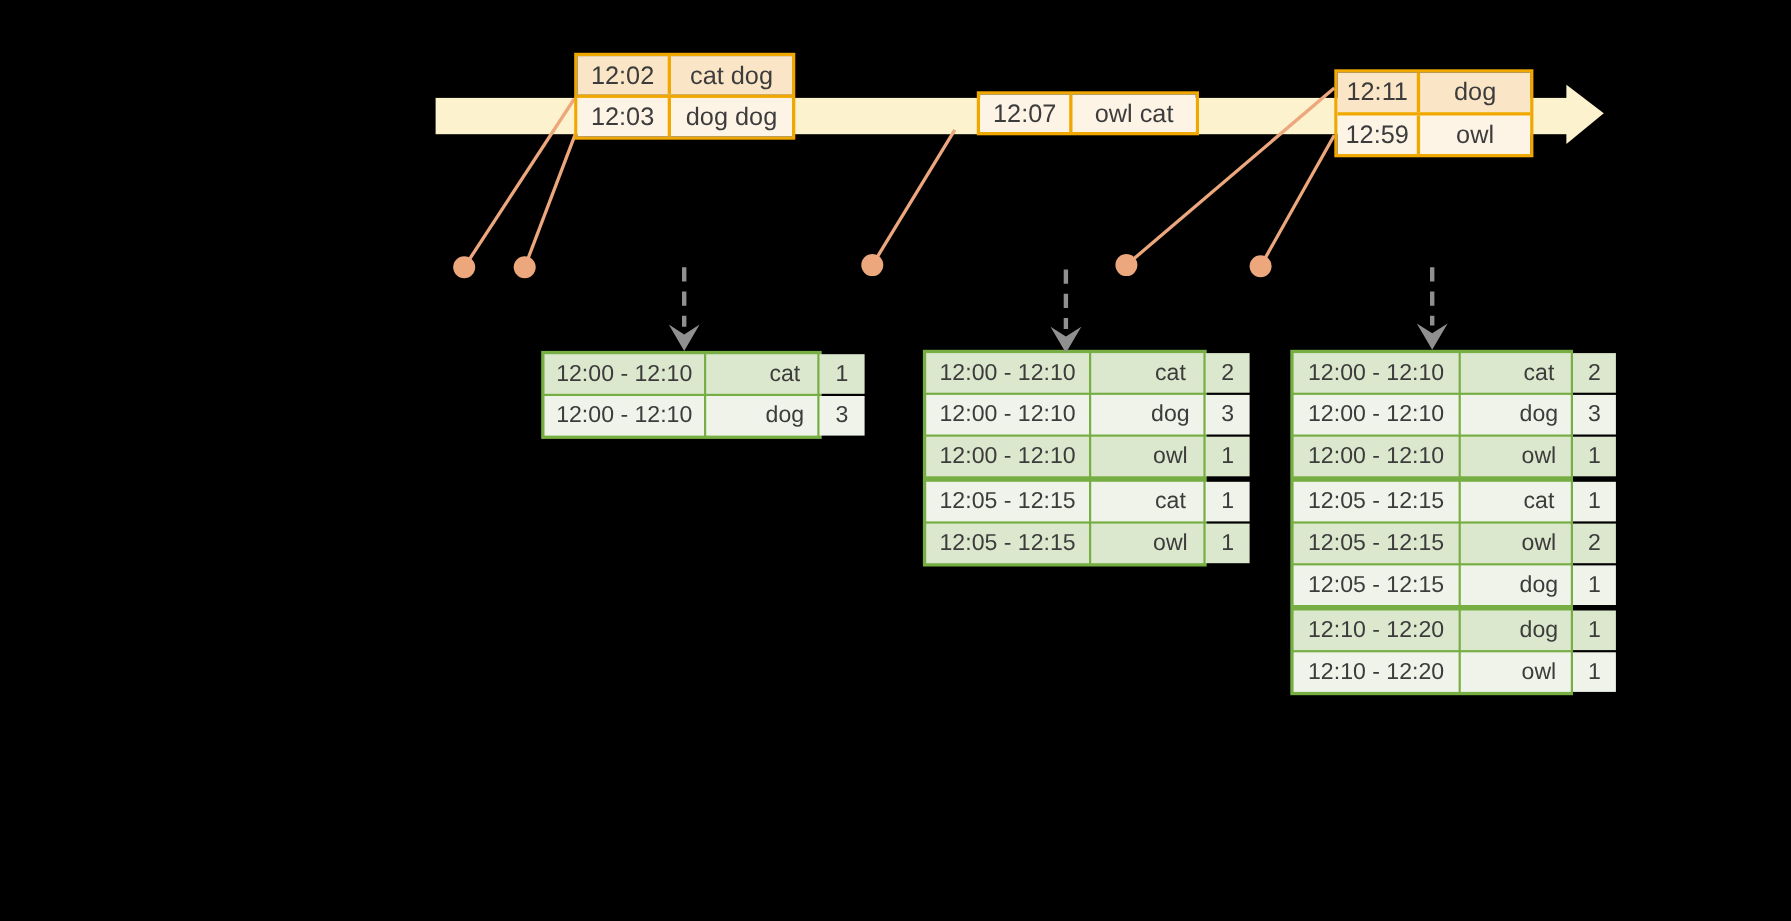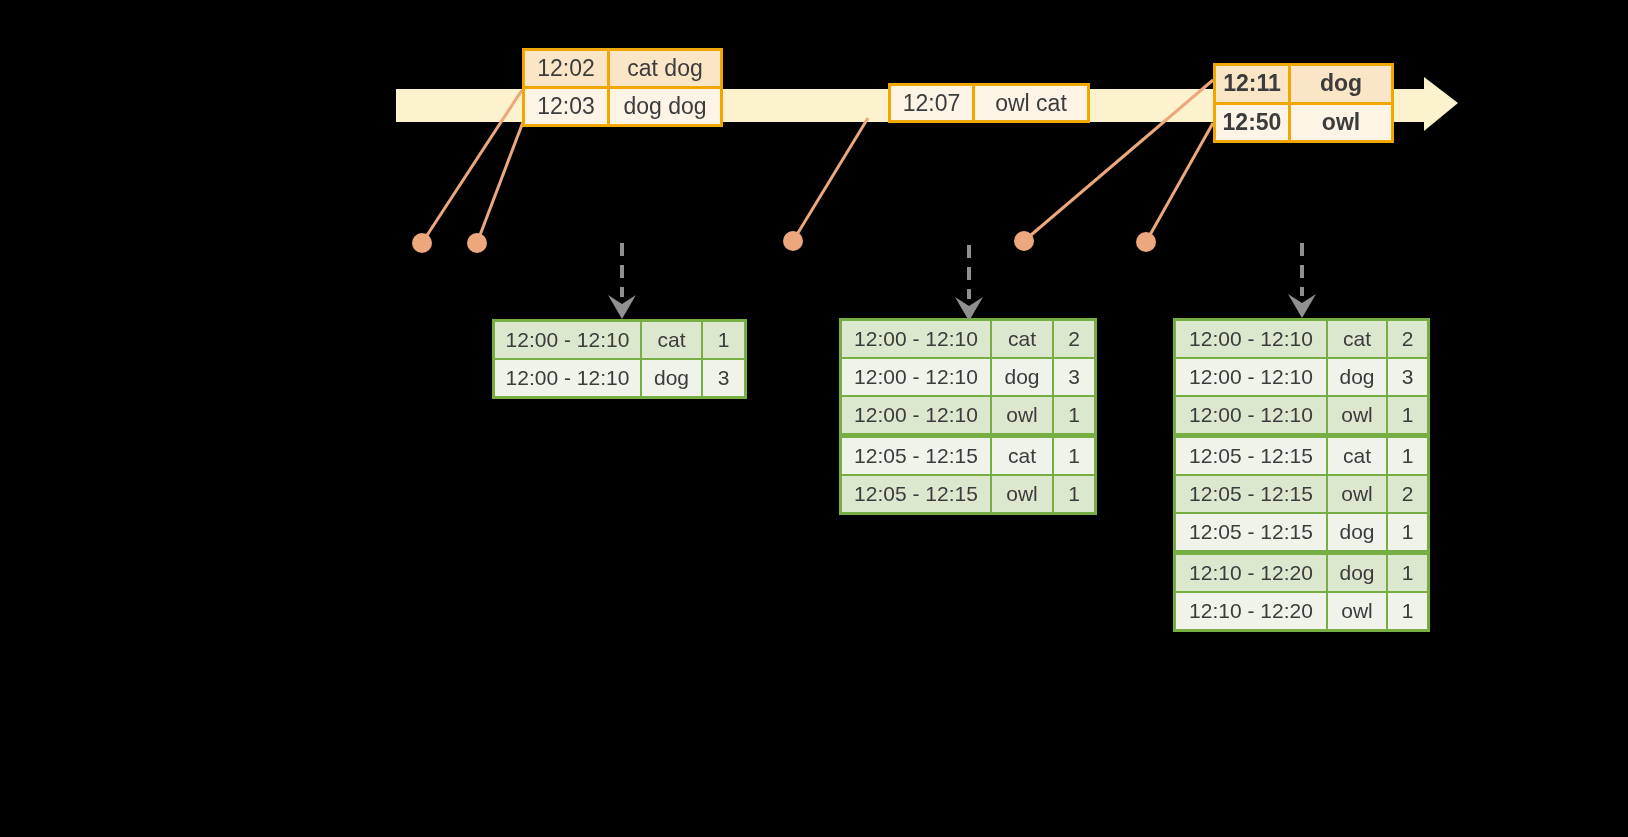--- a/index.html
+++ b/index.html
@@ -35,21 +35,21 @@
   .result-table{
     position:absolute;z-index:2;box-sizing:border-box;
     background:var(--c-table_border);
     padding:3px;display:flex;flex-direction:column;gap:2px;
     font-size:21px;
   }
   .table-row{display:flex;gap:2px;height:36px;flex:none;}
   .table-row.group-start{margin-top:3px;}
   .cell{display:flex;align-items:center;justify-content:center;min-width:0;}
   .cell-window{width:var(--tw);flex:none;}
-  .cell-word{width:var(--ww);flex:none;}
+  .cell-word{width:var(--ww);flex:none;padding-left:42px;}
   .cell-count{width:var(--cw);flex:none;}
   .rfill-dark .cell{background:var(--c-table_row_dark);}
   .rfill-light .cell{background:var(--c-table_row_light);}
 </style>
 </head>
 <body>
 
 <div id="canvas">
 
   <svg id="underlay" class="layer" width="1628" height="837">
@@ -80,27 +80,27 @@
     </div>
   </div>
 
   <div class="event-box" style="left:868px;top:83px;width:202px;height:40px;margin-left:20px;--tcol:81px;">
     <div class="event-row efill-light">
       <div class="event-cell event-time">12:07</div>
       <div class="event-cell event-words">owl cat</div>
     </div>
   </div>
 
-  <div class="event-box" style="left:1213px;top:63px;width:181px;height:80px;font-weight:bold;--tcol:72px;">
+  <div class="event-box" style="left:1213px;top:63px;width:181px;height:80px;--tcol:72px;">
     <div class="event-row efill-dark">
       <div class="event-cell event-time">12:11</div>
       <div class="event-cell event-words">dog</div>
     </div>
     <div class="event-row efill-light">
-      <div class="event-cell event-time">12:50</div>
+      <div class="event-cell event-time">12:59</div>
       <div class="event-cell event-words">owl</div>
     </div>
   </div>
 
   <div class="result-table" style="left:492px;top:319px;width:255px;height:80px;--tw:145px;--ww:59px;--cw:41px;">
     <div class="table-row rfill-dark">
       <div class="cell cell-window">12:00 - 12:10</div>
       <div class="cell cell-word">cat</div>
       <div class="cell cell-count">1</div>
     </div>

